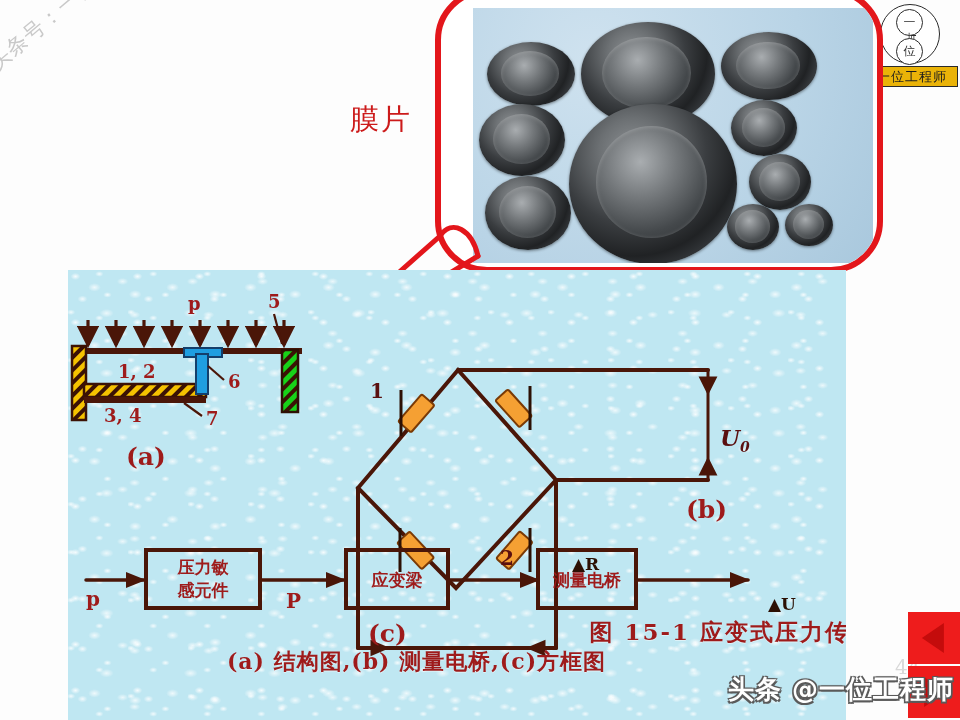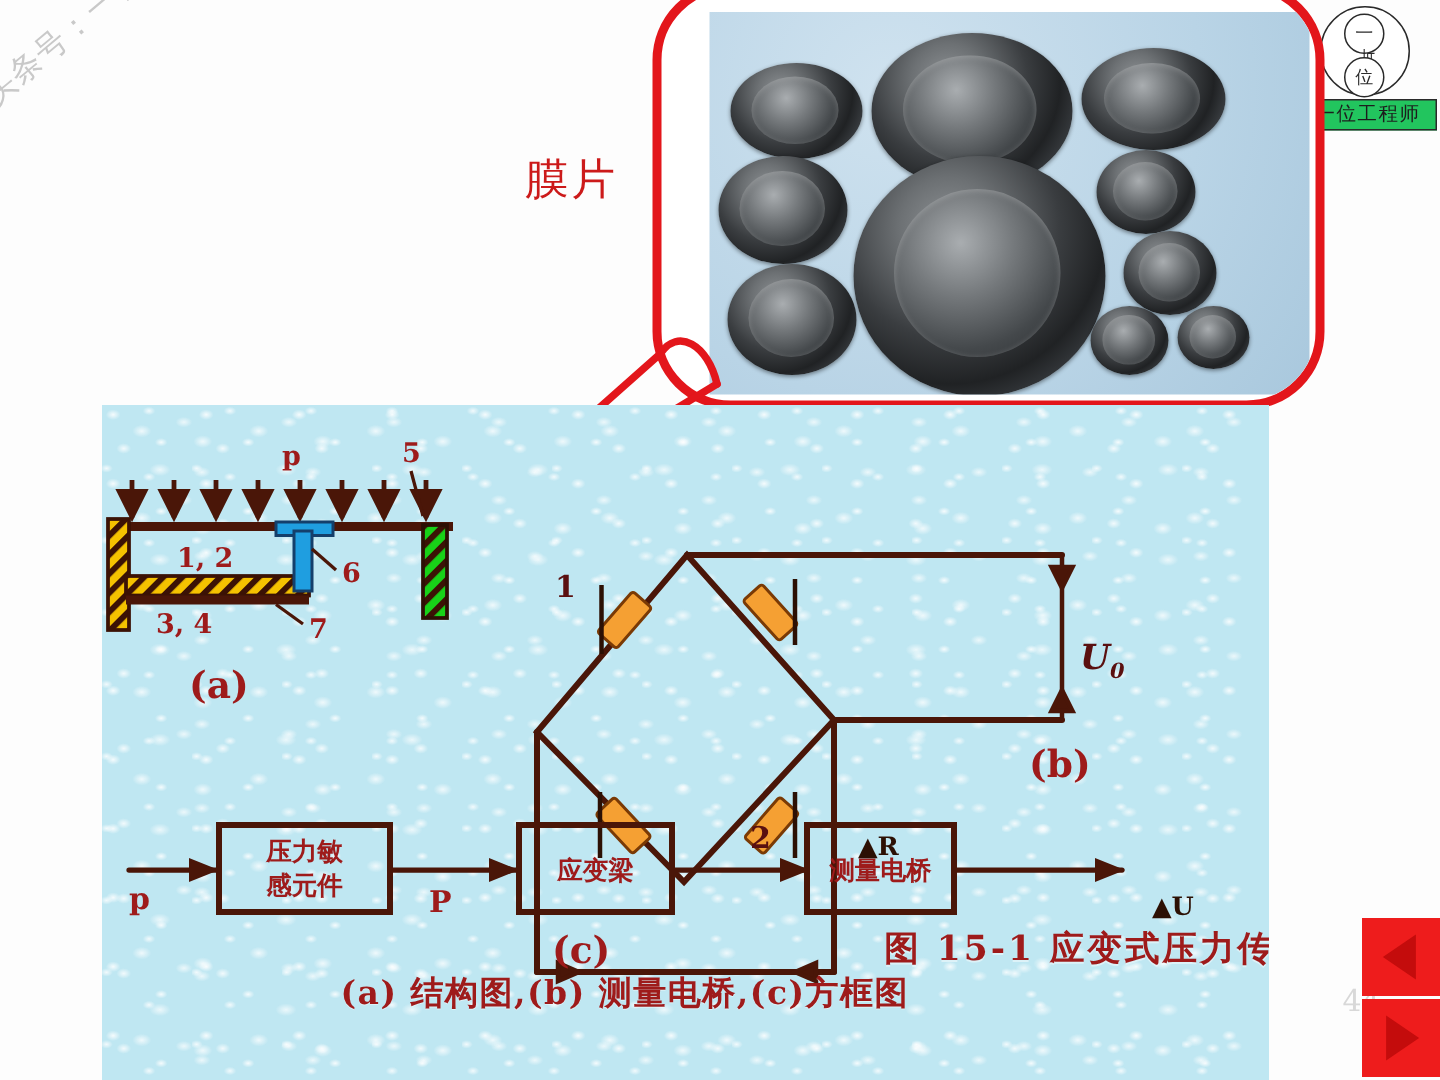--- a/index.html
+++ b/index.html
@@ -68,21 +68,21 @@
     text-align: center;
     color: #2a2a2a;
     transform: rotate(90deg);
     font-family: "DejaVu Serif", "Liberation Serif", serif;
   }
   #logo-box {
     position: absolute;
     left: 0px; top: 64px;
     width: 92px; height: 21px;
     border: 1.4px solid #2a2a2a;
-    background: #22c55e;
+    background: #eab308;
     color: #1d1d1d;
     font-size: 13px;
     line-height: 19px;
     text-align: center;
     letter-spacing: 1px;
     font-family: "DejaVu Serif", "Liberation Serif", serif;
   }
 
   
   #photo-frame {
@@ -407,14 +407,15 @@
 
   <div id="page-no">44</div>
 
   <div class="nav-btn" id="nav-prev">
     <span class="nav-tri"></span>
   </div>
   <div class="nav-btn" id="nav-next">
     <span class="nav-tri"></span>
   </div>
 
+  <div id="wm-bottom">头条 @一位工程师</div>
 
 </div>
 
 </body></html>

